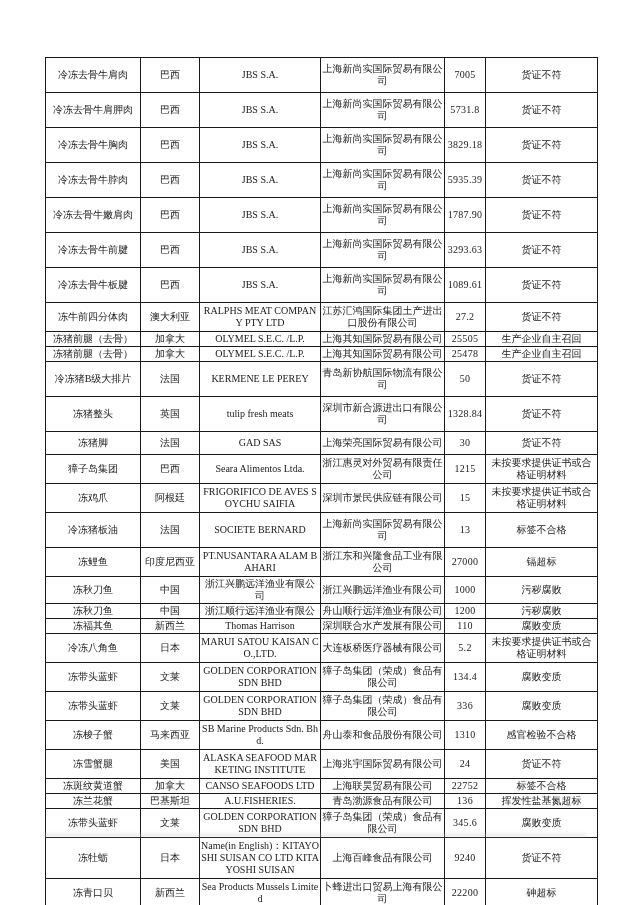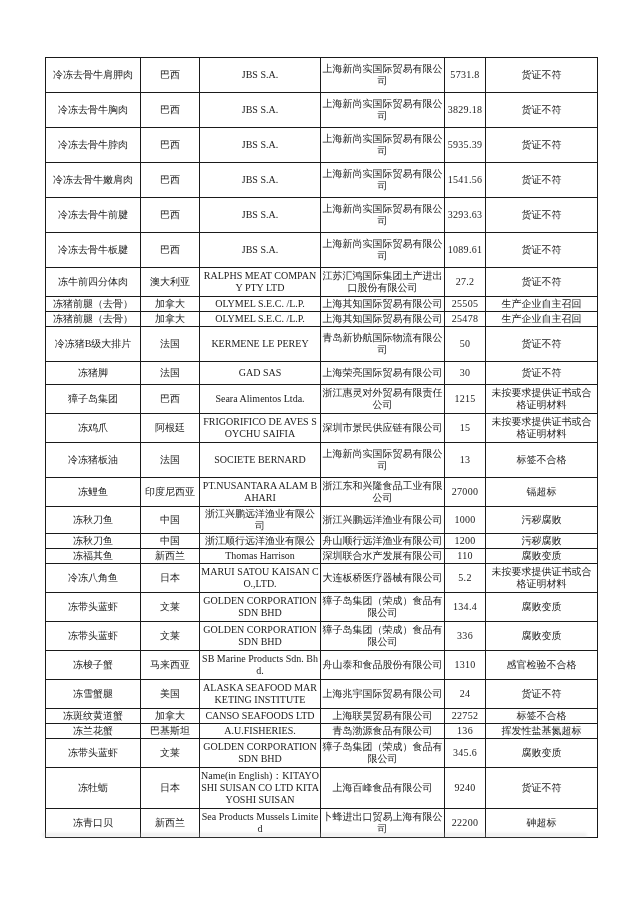--- a/index.html
+++ b/index.html
@@ -58,20 +58,28 @@
     <colgroup>
       <col class="c-product">
         <col class="c-country">
         <col class="c-manuf">
       <col class="c-importer">
         <col class="c-qty">
         <col class="c-reason">
     </colgroup>
     <tbody>
         <tr class="t">
+          <td class="product">冷冻去骨牛肩肉</td>
+          <td class="country">巴西</td>
+          <td class="manuf">JBS S.A.</td>
+          <td class="importer">上海新尚实国际贸易有限公司</td>
+          <td class="qty">7005</td>
+          <td class="reason">货证不符</td>
+        </tr>
+        <tr class="t">
           <td class="product">冷冻去骨牛肩胛肉</td>
           <td class="country">巴西</td>
           <td class="manuf">JBS S.A.</td>
           <td class="importer">上海新尚实国际贸易有限公司</td>
           <td class="qty">5731.8</td>
           <td class="reason">货证不符</td>
         </tr>
         <tr class="t">
           <td class="product">冷冻去骨牛胸肉</td>
           <td class="country">巴西</td>
@@ -86,21 +94,21 @@
           <td class="manuf">JBS S.A.</td>
           <td class="importer">上海新尚实国际贸易有限公司</td>
           <td class="qty">5935.39</td>
           <td class="reason">货证不符</td>
         </tr>
         <tr class="t">
           <td class="product">冷冻去骨牛嫩肩肉</td>
           <td class="country">巴西</td>
           <td class="manuf">JBS S.A.</td>
           <td class="importer">上海新尚实国际贸易有限公司</td>
-          <td class="qty">1541.56</td>
+          <td class="qty">1787.90</td>
           <td class="reason">货证不符</td>
         </tr>
         <tr class="t">
           <td class="product">冷冻去骨牛前腱</td>
           <td class="country">巴西</td>
           <td class="manuf">JBS S.A.</td>
           <td class="importer">上海新尚实国际贸易有限公司</td>
           <td class="qty">3293.63</td>
           <td class="reason">货证不符</td>
         </tr>
@@ -135,20 +143,28 @@
           <td class="importer">上海其知国际贸易有限公司</td>
           <td class="qty">25478</td>
           <td class="reason">生产企业自主召回</td>
         </tr>
         <tr class="t">
           <td class="product">冷冻猪B级大排片</td>
           <td class="country">法国</td>
           <td class="manuf">KERMENE LE PEREY</td>
           <td class="importer">青岛新协航国际物流有限公司</td>
           <td class="qty">50</td>
+          <td class="reason">货证不符</td>
+        </tr>
+        <tr class="t">
+          <td class="product">冻猪整头</td>
+          <td class="country">英国</td>
+          <td class="manuf">tulip fresh meats</td>
+          <td class="importer">深圳市新合源进出口有限公司</td>
+          <td class="qty">1328.84</td>
           <td class="reason">货证不符</td>
         </tr>
         <tr class="t">
           <td class="product">冻猪脚</td>
           <td class="country">法国</td>
           <td class="manuf">GAD SAS</td>
           <td class="importer">上海荣亮国际贸易有限公司</td>
           <td class="qty">30</td>
           <td class="reason">货证不符</td>
         </tr>

